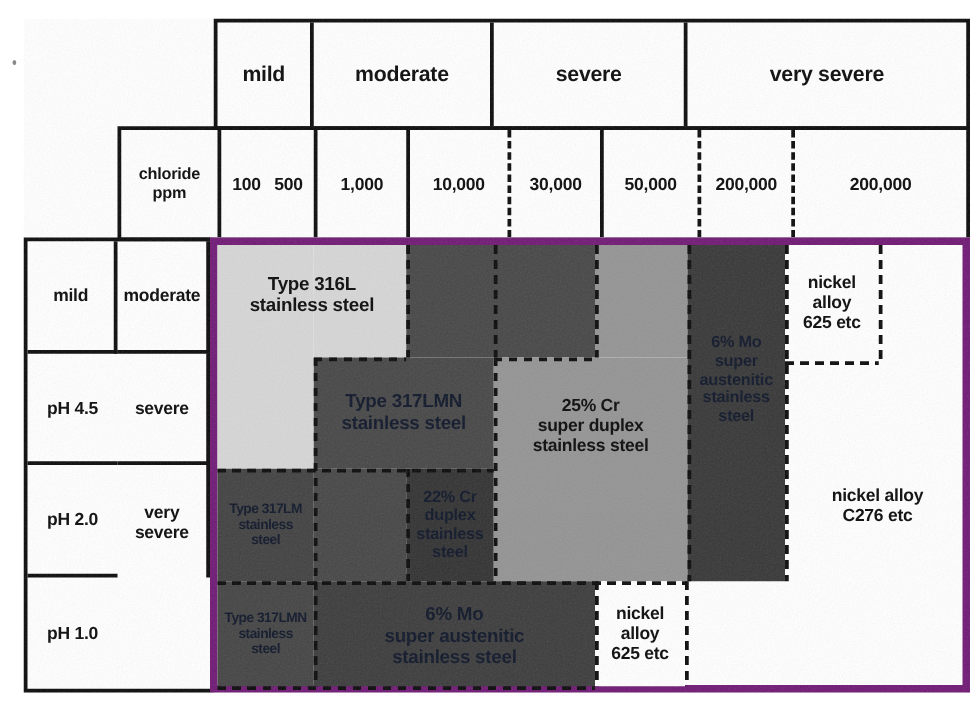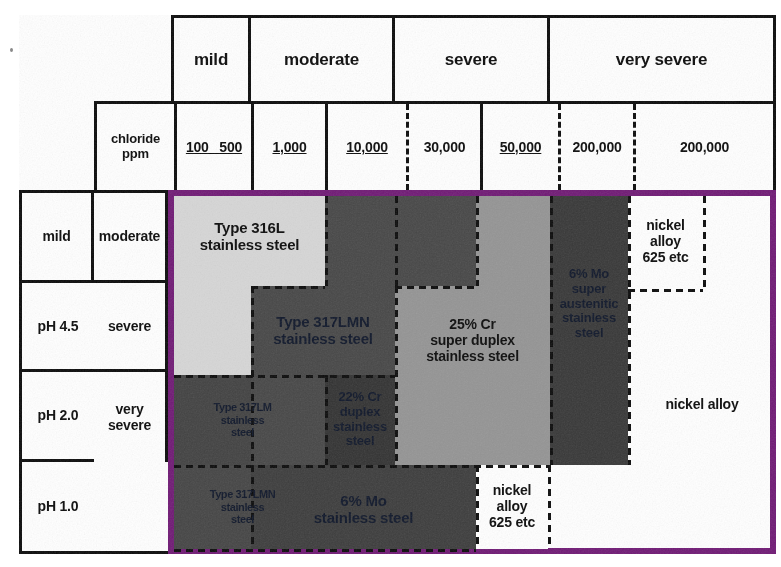--- a/index.html
+++ b/index.html
@@ -12,21 +12,21 @@
               border:3px solid #0b0b0b;box-sizing:border-box;display:flex;}
   .sev-cell{box-sizing:border-box;display:flex;align-items:center;justify-content:center;
             font-weight:bold;font-size:17px;letter-spacing:-0.2px;}
   .sev-cell.b{border-right:3px solid #0b0b0b;}
 
   
   .chl-row{position:absolute;left:94px;top:101px;width:682px;height:92px;
            border:3px solid #0b0b0b;box-sizing:border-box;display:flex;}
   .chl-cell{box-sizing:border-box;display:flex;align-items:center;justify-content:center;
             font-weight:bold;font-size:14px;letter-spacing:-0.2px;text-align:center;}
-  .chl-cell.bl-s{border-left:3px solid #0b0b0b;text-decoration:underline;}
+  .chl-cell.bl-s{border-left:3px solid #0b0b0b;}
   .chl-cell.bl-d{border-left:3px dashed #0b0b0b;}
   .chl-label{font-size:13px;line-height:1.15;}
   .pair{word-spacing:7px;}
 
   
   .row-labels{position:absolute;left:19px;top:190px;width:152px;height:364px;
               border:3px solid #0b0b0b;box-sizing:border-box;
               display:grid;grid-template-columns:72px 74px;grid-template-rows:90px 89px 90px 89px;}
   .rl-cell{box-sizing:border-box;display:flex;align-items:center;justify-content:center;
            font-weight:bold;font-size:14px;text-align:center;line-height:1.15;padding:0 2px;letter-spacing:-0.2px;}
@@ -41,21 +41,21 @@
   .vd{position:absolute;width:3px;z-index:2;
       background:repeating-linear-gradient(180deg,#0b0b0b 0 7px,rgba(0,0,0,0) 7px 12px);}
   .hd{position:absolute;height:3px;z-index:2;
       background:repeating-linear-gradient(90deg,#0b0b0b 0 7px,rgba(0,0,0,0) 7px 12px);}
   .rlabel{position:absolute;z-index:3;transform:translateY(-50%);text-align:center;
           font-weight:bold;line-height:1.14;letter-spacing:-0.2px;}
   .rlabel span{display:block;}
   .w{color:#0f172a;}
   .k{color:#0b0b0b;}
   .fs15{font-size:15px;} .fs14{font-size:14px;} .fs13{font-size:13px;}
-  .fs11{font-size:11px;letter-spacing:-0.4px;padding-left:30px;}
+  .fs11{font-size:11px;letter-spacing:-0.4px;}
 
   .noise{position:absolute;left:19px;top:15px;width:757px;height:539px;z-index:40;
          pointer-events:none;opacity:0.13;}
 </style>
 </head>
 <body>
 
 <div class="page">
   <div class="speck"></div>
 
@@ -165,29 +165,31 @@
           <span>stainless</span>
           <span>steel</span>
       </div>
       <div class="rlabel w fs11" style="left:0;top:311px;width:77px">
         <span>Type 317LMN</span>
           <span>stainless</span>
           <span>steel</span>
       </div>
       <div class="rlabel w fs15" style="left:77px;top:313px;width:225px">
         <span>6% Mo</span>
+          <span>super austenitic</span>
           <span>stainless steel</span>
       </div>
       <div class="rlabel k fs14" style="left:302px;top:311px;width:72px">
         <span>nickel</span>
           <span>alloy</span>
           <span>625 etc</span>
       </div>
       <div class="rlabel k fs14" style="left:454px;top:209px;width:148px">
         <span>nickel alloy</span>
+          <span>C276 etc</span>
       </div>
     </div>
   </div>
 
   <svg class="noise" xmlns="http://www.w3.org/2000/svg" width="757" height="539">
     <filter id="grain">
         <feTurbulence type="fractalNoise" baseFrequency="0.75" numOctaves="2" stitchTiles="stitch"></feTurbulence>
         <feColorMatrix type="saturate" values="0"></feColorMatrix>
       </filter>
     <rect width="757" height="539" filter="url(#grain)"></rect>

